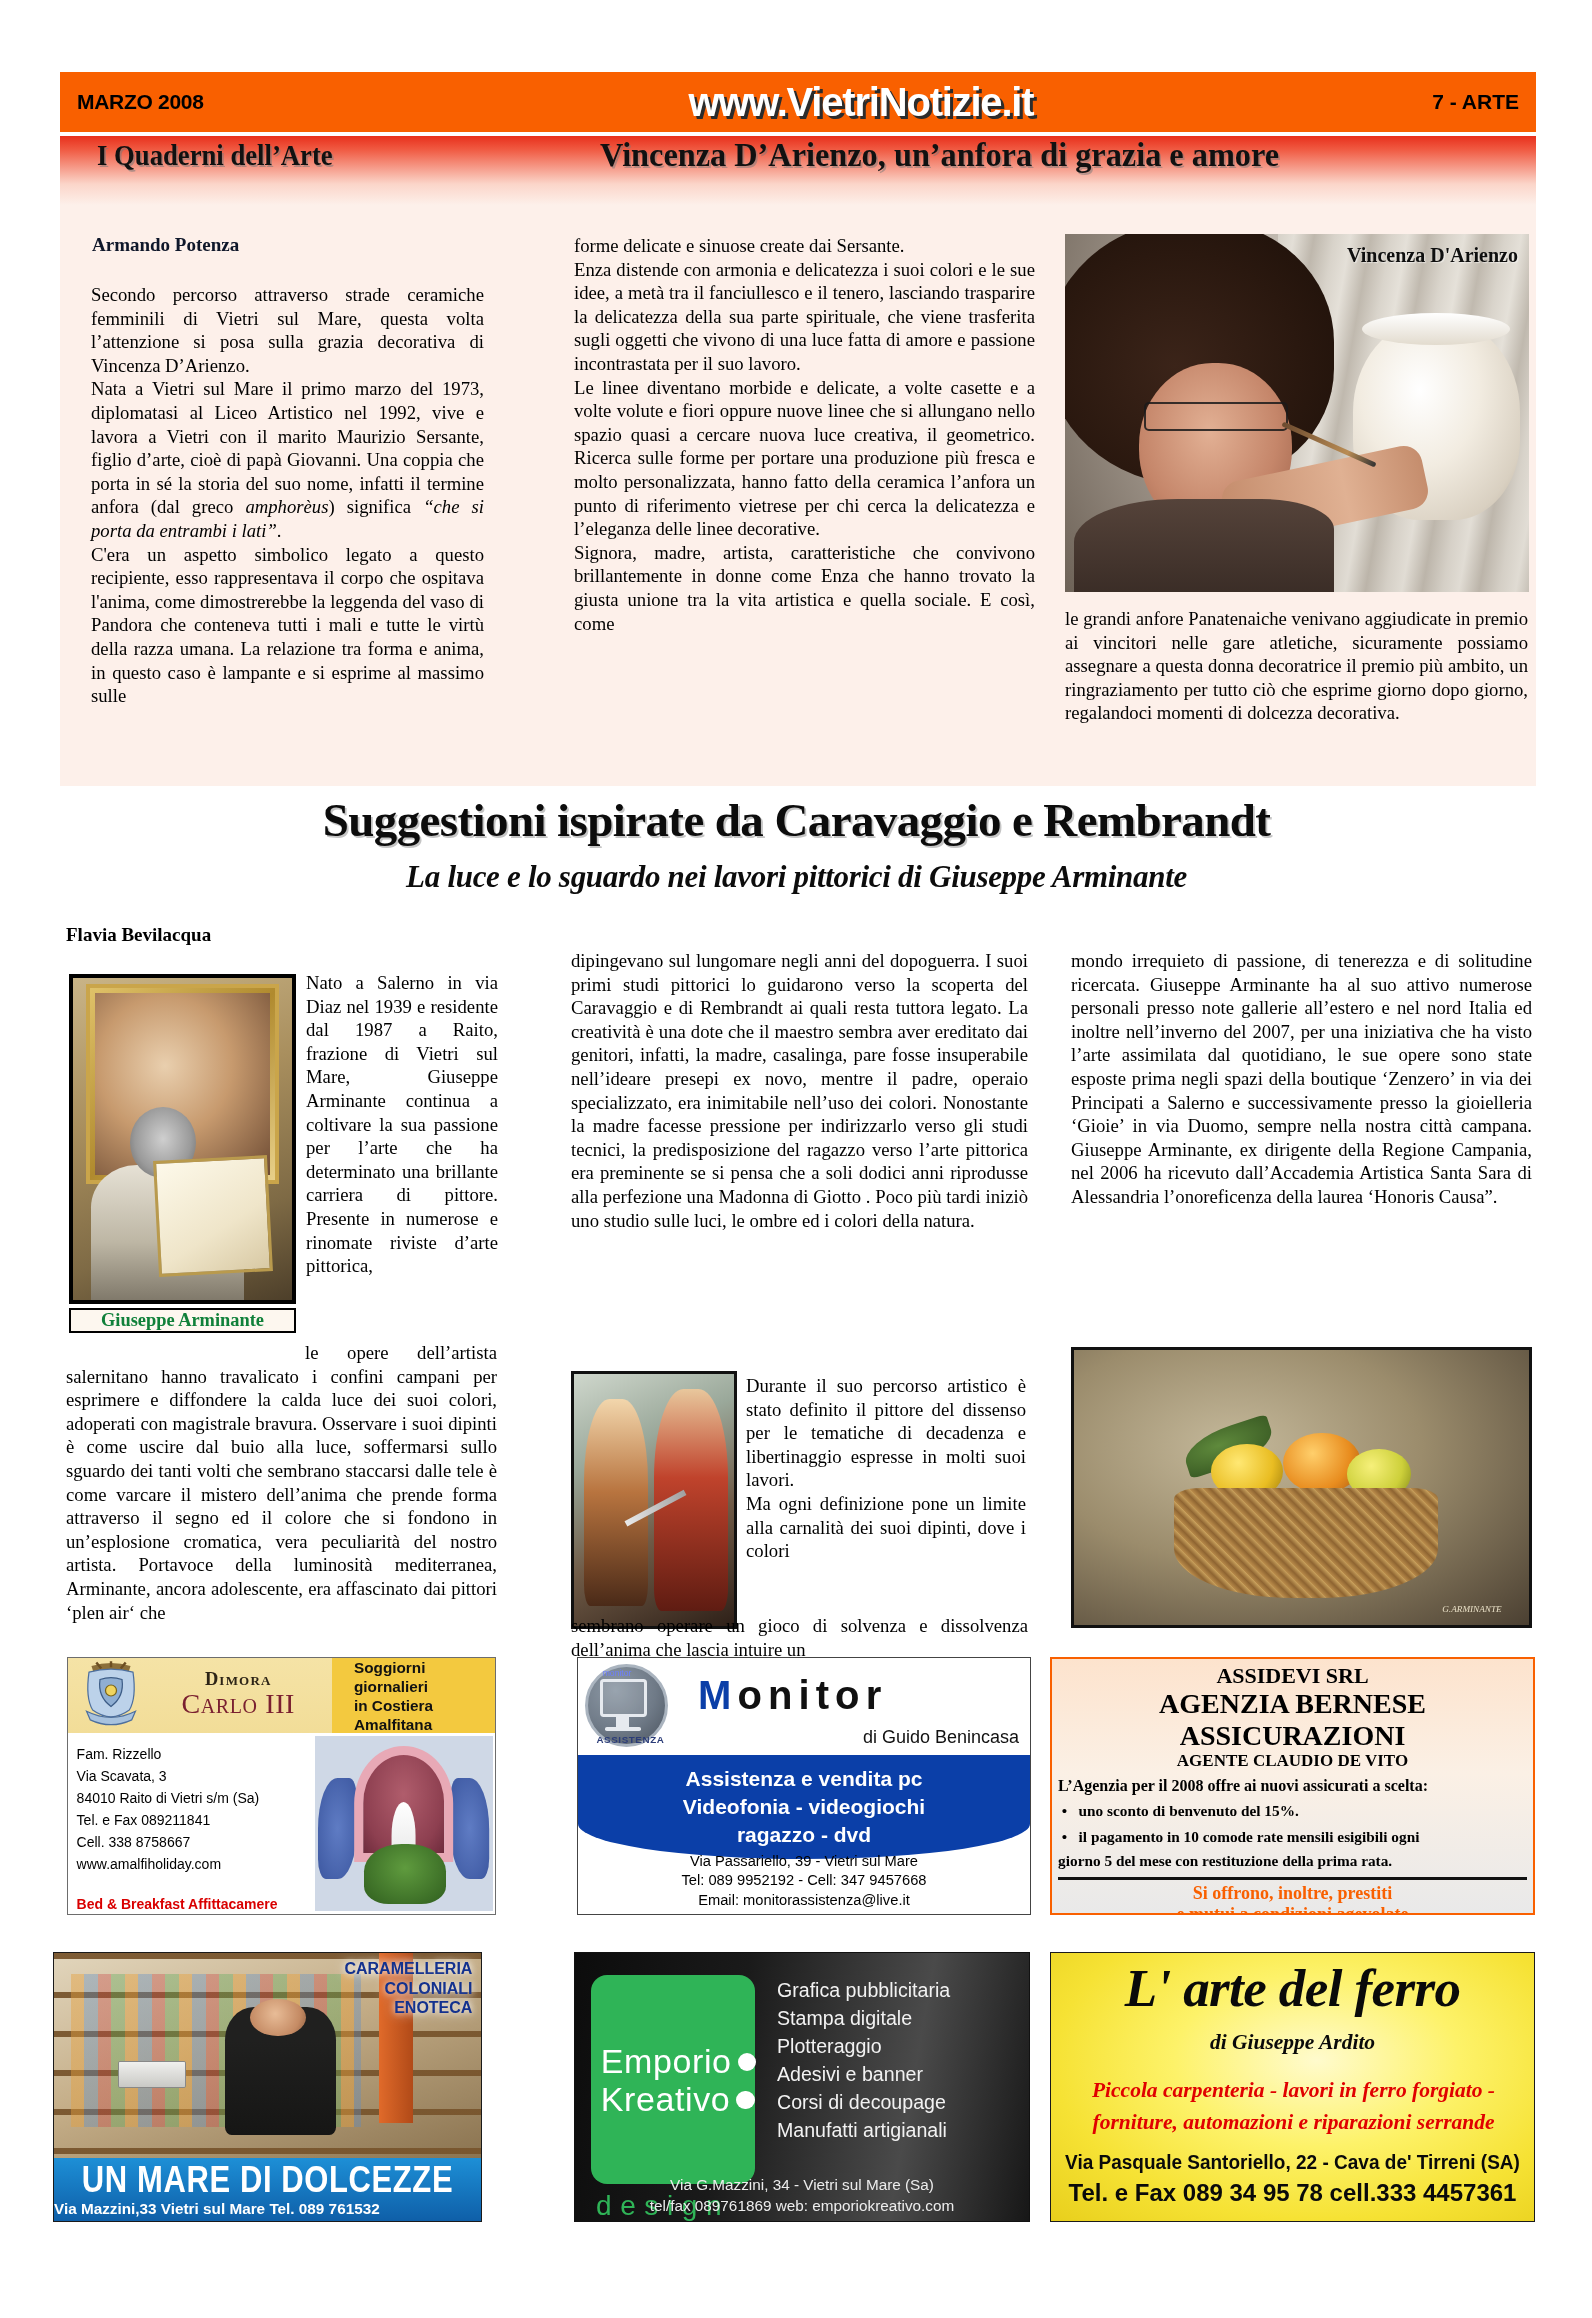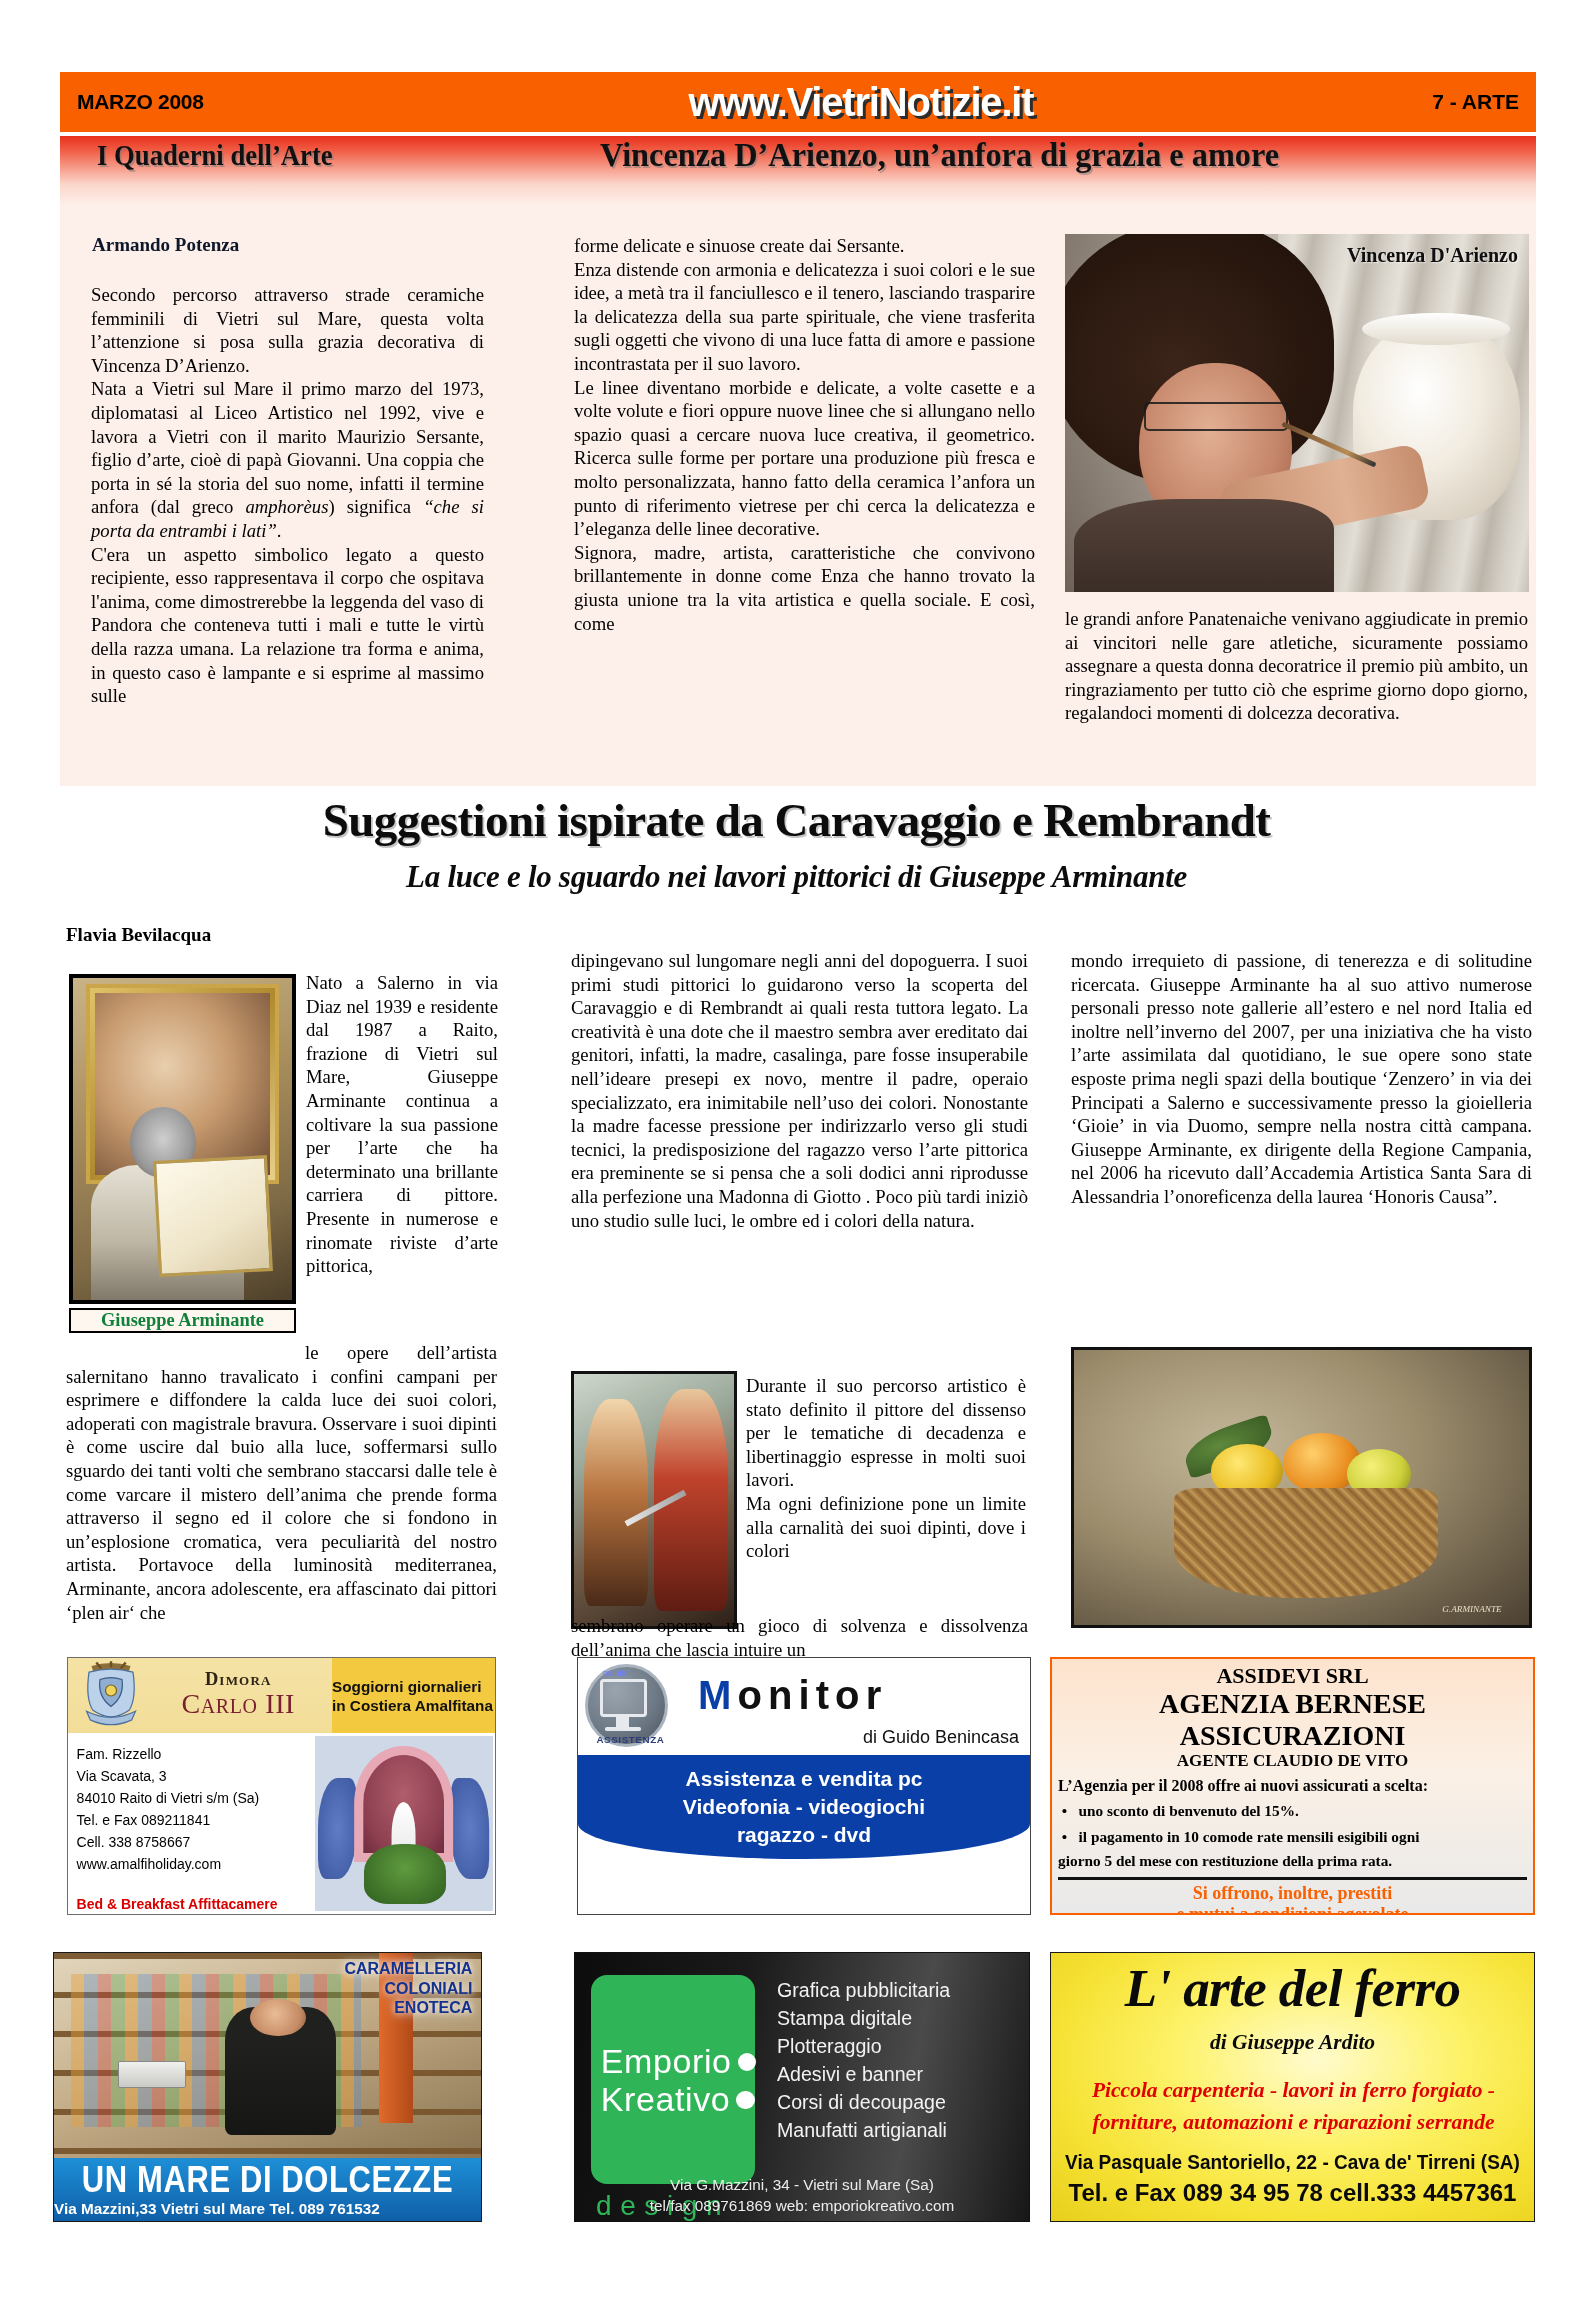--- a/index.html
+++ b/index.html
@@ -431,21 +431,21 @@
     font-size: 28px;
     color: #7a2030;
     text-align: center;
     letter-spacing: 0.6px;
     margin-top: -2.5px;
   }
   .carlo-yellow {
     flex: 1;
     background: #f3c93f;
     display: flex; flex-direction: column; justify-content: center;
-    padding-left: 0;
+    padding-left: 22px;
   }
   .carlo-yellow div {
     font-family: "Liberation Sans", sans-serif;
     font-weight: bold;
     font-size: 15.3px;
     color: #111;
     line-height: 19px;
   }
   .carlo-body { position: relative; height: 181px; background: #fff; }
   .carlo-lines {
@@ -960,20 +960,25 @@
       <div class="base"></div>
       <div class="assistenza">ASSISTENZA</div>
     </div>
     <div class="mon-word"><span class="blue">M</span><span>onitor</span></div>
     <div class="mon-di">di Guido Benincasa</div>
     <div class="mon-banner">
       <div>Assistenza e vendita pc</div>
       <div>Videofonia - videogiochi</div>
       <div>ragazzo - dvd</div>
     </div>
+    <div class="mon-contact">
+      <div>Via Passariello, 39 - Vietri sul Mare</div>
+      <div>Tel: 089 9952192 - Cell: 347 9457668</div>
+      <div>Email: monitorassistenza@live.it</div>
+    </div>
   </div>
 
   <div class="ad ad-assidevi">
     <div class="assi-t1">ASSIDEVI SRL</div>
     <div class="assi-t2">AGENZIA BERNESE ASSICURAZIONI</div>
     <div class="assi-t3">AGENTE CLAUDIO DE VITO</div>
     <div class="assi-lead">L’Agenzia per il 2008 offre ai nuovi assicurati a scelta:</div>
     <div class="assi-li">•&nbsp;&nbsp; <span>uno sconto di benvenuto del 15%.</span></div>
     <div class="assi-li">•&nbsp;&nbsp; <span>il  pagamento in 10 comode rate mensili esigibili ogni</span></div>
     <div class="assi-cont">giorno 5 del mese con  restituzione della prima rata.</div>

